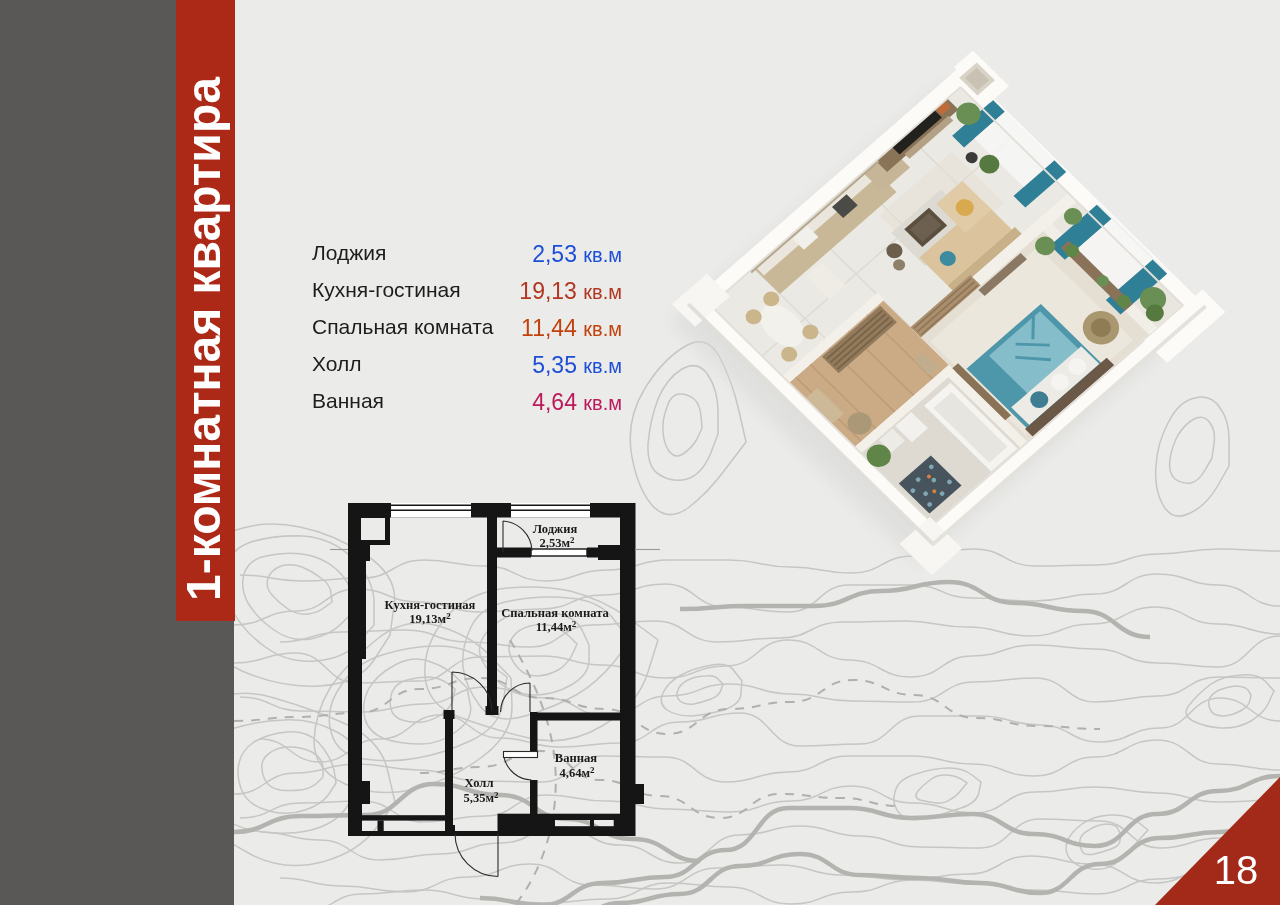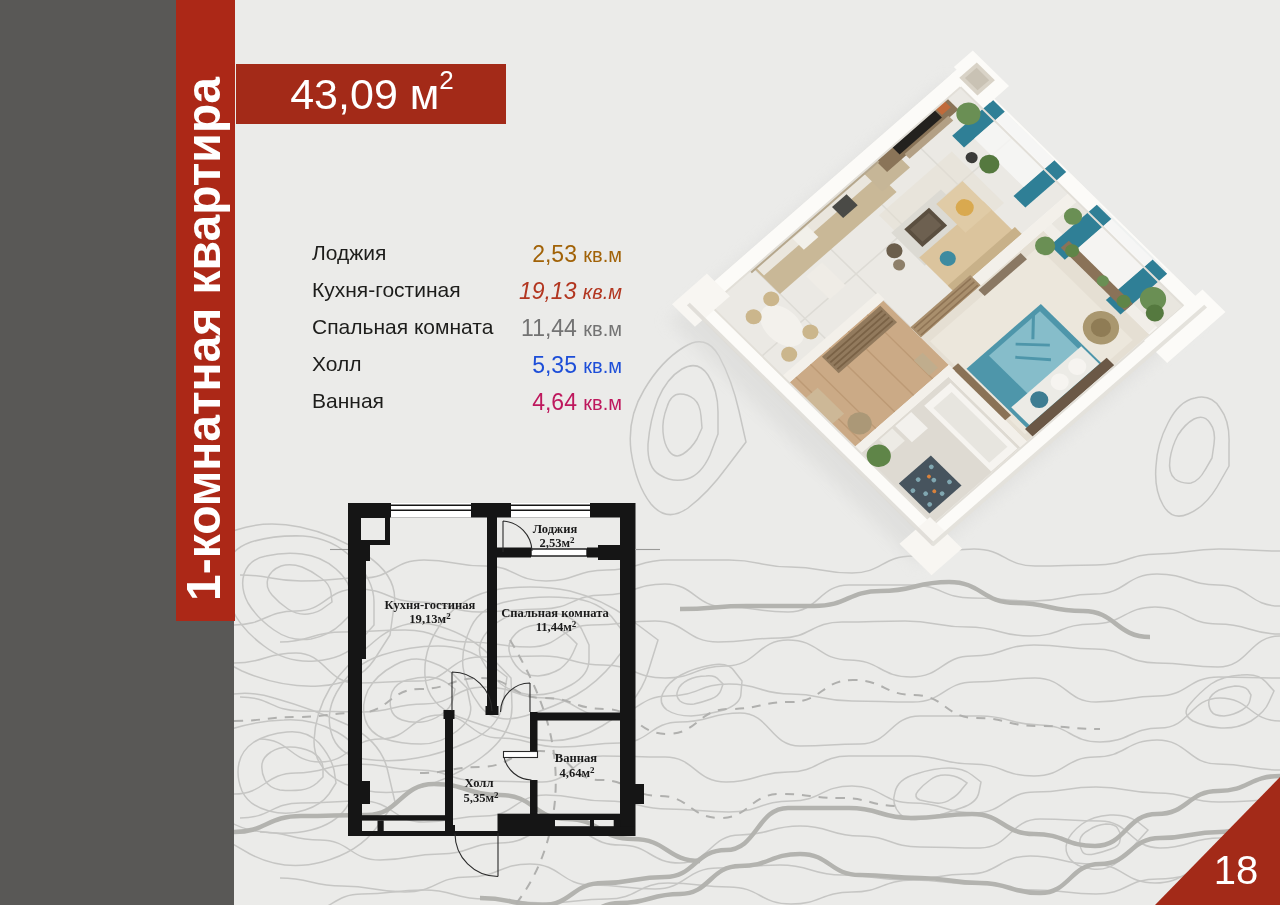--- a/index.html
+++ b/index.html
@@ -69,40 +69,36 @@
 
   <div class="abs" style="left:0;top:0;width:234px;height:905px;background:#595856"></div>
 
   <div class="abs" style="left:176px;top:0;width:59px;height:621px;background:#ac2817"></div>
 
   <div class="abs" style="left:176px;top:0;width:59px;height:621px;">
     <div style="position:absolute;left:calc(50% - 3px);top:calc(50% + 28px);transform:translate(-50%,-50%) rotate(-90deg);
          white-space:nowrap;color:#fff;font-size:48px;font-weight:700;letter-spacing:0px;">1-комнатная квартира</div>
   </div>
 
-  <div class="abs" style="left:236px;top:64px;width:270px;height:60px;background:#a32a18;color:#fff;
-       text-align:center;">
-    <span style="font-size:43px;line-height:60px;padding-left:2px;">43,09 м</span><span style="font-size:26px;vertical-align:20px;">2</span>
-  </div>
 
   <div class="abs" style="left:312px;top:241px;width:310px;">
 
     <div style="position:relative;height:37px;">
       <span style="color:#1d1d1b;font-size:21px;">Лоджия</span>
-      <span style="position:absolute;right:0;color:#a16207;font-size:23px;">2,53 <span style="font-size:20px;">кв.м</span></span>
+      <span style="position:absolute;right:0;color:#1d4ed8;font-size:23px;">2,53 <span style="font-size:20px;">кв.м</span></span>
     </div>
 
     <div style="position:relative;height:37px;">
       <span style="color:#1d1d1b;font-size:21px;">Кухня-гостиная</span>
-      <span style="position:absolute;right:0;color:#b23620;font-size:23px;font-style:italic;">19,13 <span style="font-size:20px;">кв.м</span></span>
+      <span style="position:absolute;right:0;color:#b23620;font-size:23px;">19,13 <span style="font-size:20px;">кв.м</span></span>
     </div>
 
     <div style="position:relative;height:37px;">
       <span style="color:#1d1d1b;font-size:21px;">Спальная комната</span>
-      <span style="position:absolute;right:0;color:#737373;font-size:23px;">11,44 <span style="font-size:20px;">кв.м</span></span>
+      <span style="position:absolute;right:0;color:#c2410c;font-size:23px;">11,44 <span style="font-size:20px;">кв.м</span></span>
     </div>
 
     <div style="position:relative;height:37px;">
       <span style="color:#1d1d1b;font-size:21px;">Холл</span>
       <span style="position:absolute;right:0;color:#1d4ed8;font-size:23px;">5,35 <span style="font-size:20px;">кв.м</span></span>
     </div>
 
     <div style="position:relative;height:37px;">
       <span style="color:#1d1d1b;font-size:21px;">Ванная</span>
       <span style="position:absolute;right:0;color:#be185d;font-size:23px;">4,64 <span style="font-size:20px;">кв.м</span></span>

